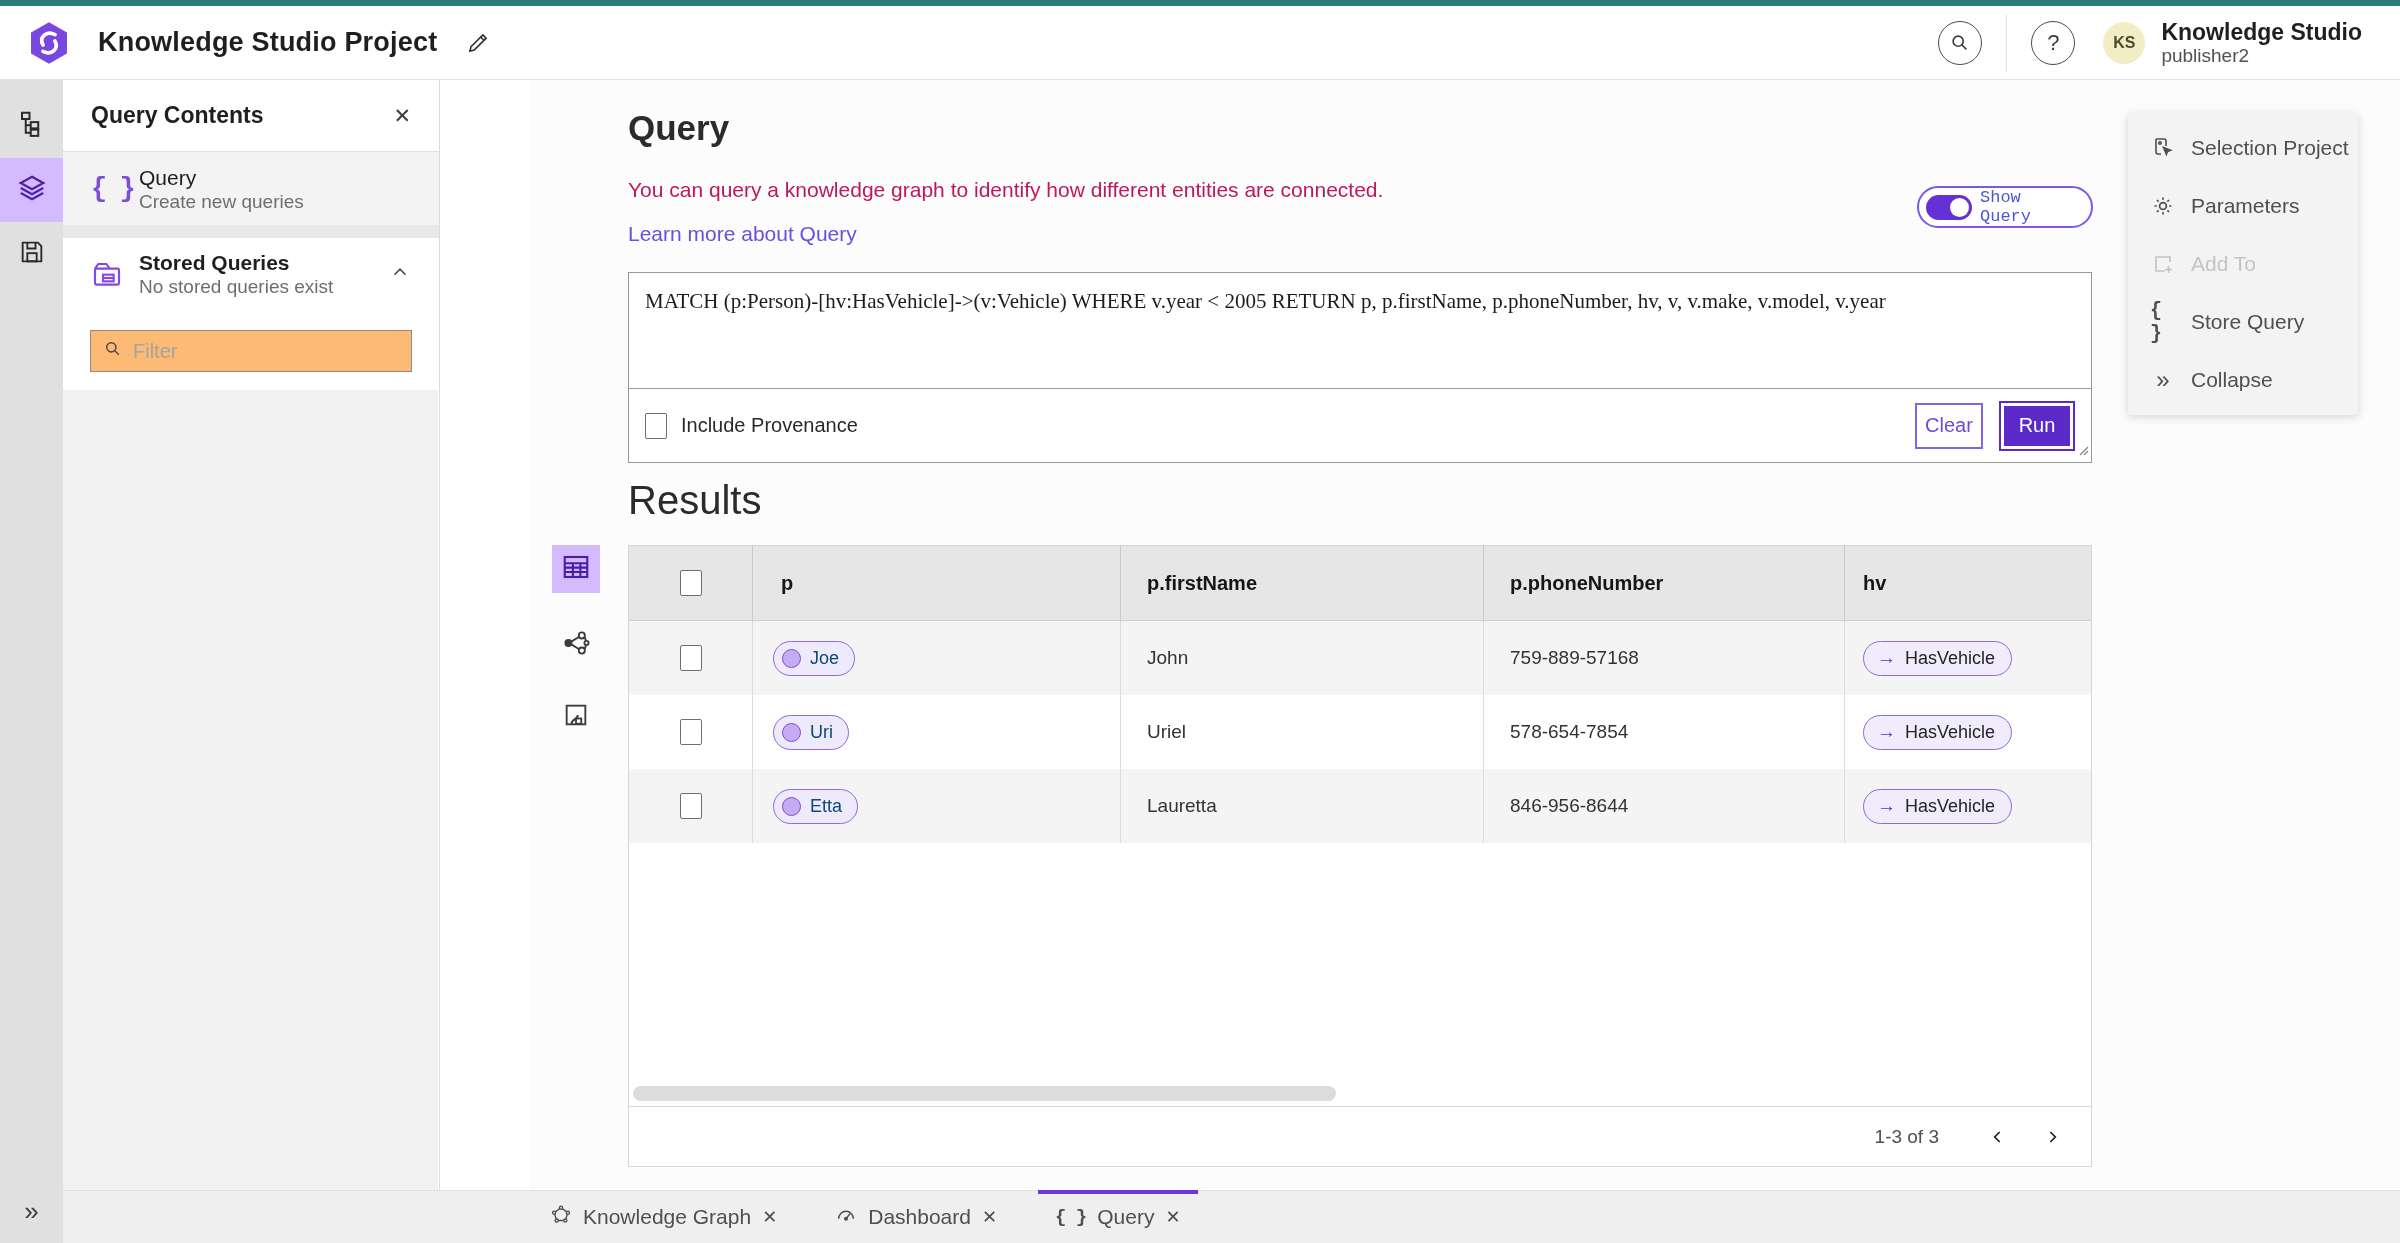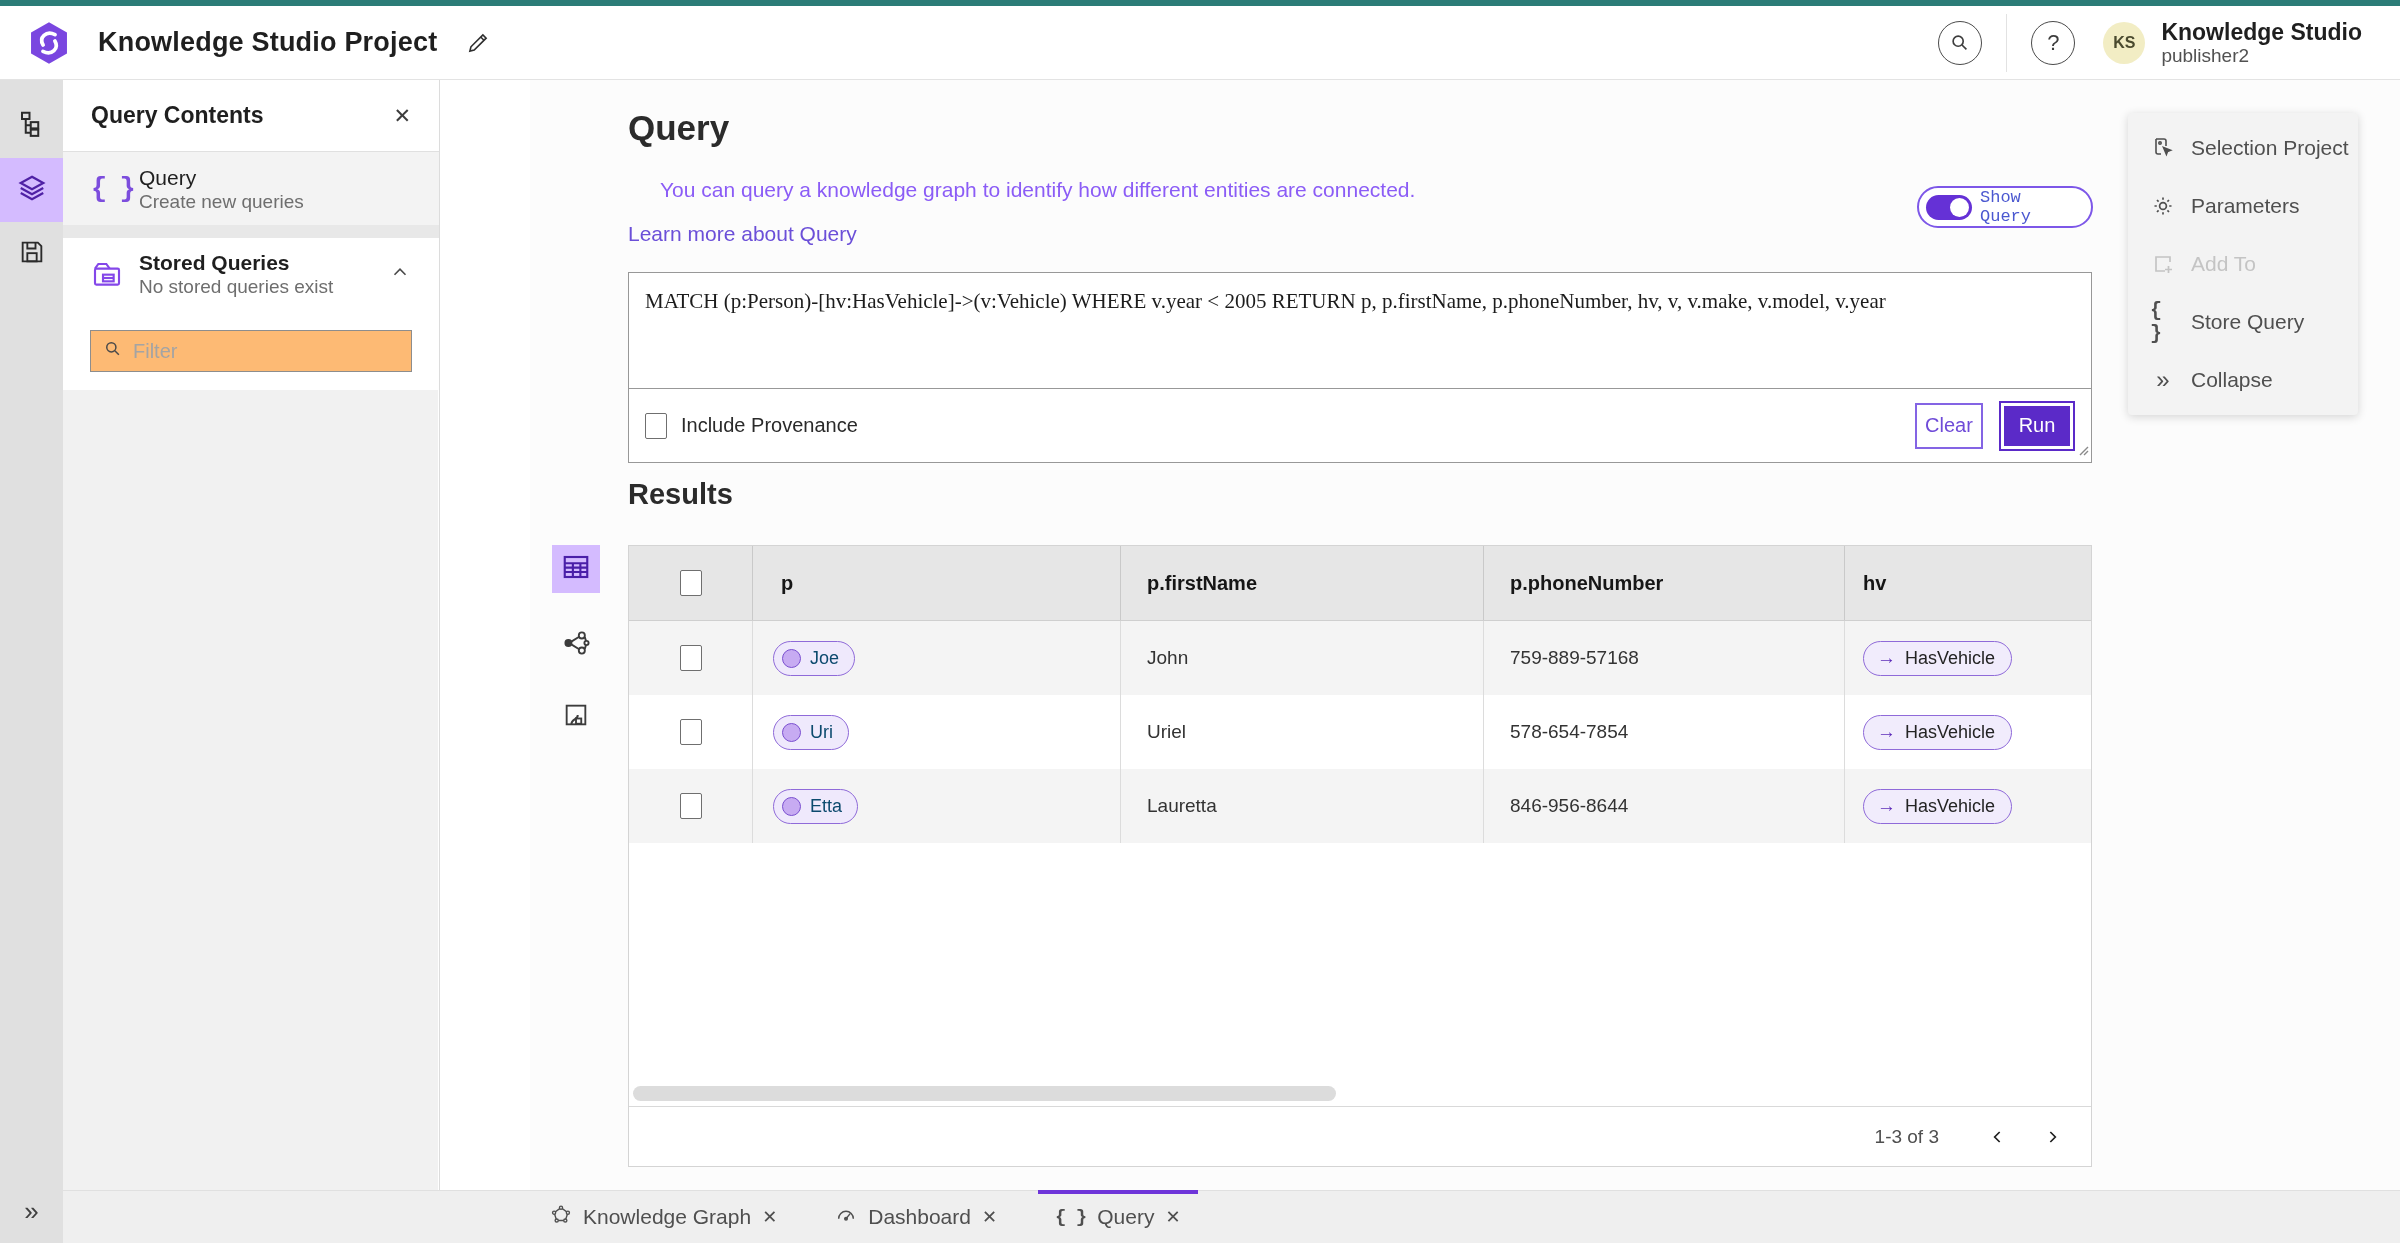--- a/index.html
+++ b/index.html
@@ -50,21 +50,21 @@
   .filter-wrap { padding:20px 27px 18px 27px; }
   .filter-box { height:42px; border:1px solid #8d8d8d; background:#fdba74; display:flex; align-items:center; padding:0 12px; }
   .filter-box input { border:none; outline:none; flex:1; font-size:20px; color:#1f1f1f; margin-left:10px;
                       font-family:"Liberation Sans", sans-serif; background:transparent; }
   .filter-box input::placeholder { color:#a4a4a4; }
   .panel-fill { position:absolute; left:0; right:1px; top:310px; bottom:0; background:#f1f1f1; }
 
   
   .main { position:absolute; left:530px; top:80px; width:1870px; height:1110px; background:#fcfcfc; }
   .h1 { position:absolute; left:98px; top:28px; font-size:35px; font-weight:600; color:#2b2b2b; }
-  .desc { position:absolute; left:98px; top:98px; font-size:21px; color:#8b5cf6;margin-left:32px; }
+  .desc { position:absolute; left:98px; top:98px; font-size:21px; color:#be185d; }
   .learn-link { position:absolute; left:98px; top:142px; font-size:21px; color:#6b4fd8; cursor:pointer; }
 
   .show-pill { position:absolute; left:1387px; top:106px; width:176px; height:42px; border:2px solid #7d57e8;
                border-radius:22px; background:#fff; display:flex; align-items:center; padding:0 12px 0 7px; cursor:pointer; }
   .toggle-track { width:46px; height:25px; border-radius:13px; background:#6531d6; position:relative; flex:0 0 46px; }
   .toggle-knob { position:absolute; right:3px; top:3px; width:19px; height:19px; border-radius:50%; background:#fff; }
   .show-pill-label { margin-left:8px; font-size:17px; color:#4b58d0;font-family:Liberation Mono, monospace; }
 
   .query-box { position:absolute; left:98px; top:192px; width:1464px; border:1px solid #989898; background:#fff; }
   .q-text { min-height:116px; border-bottom:1px solid #989898; padding:13px 16px; position:relative;
@@ -72,21 +72,21 @@
             word-break:break-word; white-space:pre-wrap; }
   .resize-grip { position:absolute; right:2px; bottom:2px; }
   .q-controls { height:73px; display:flex; align-items:center; padding:0 16px; }
   .cb { width:22px; height:26px; border:1.5px solid #6f6f6f; border-radius:2px; background:#fff; cursor:pointer; flex:0 0 22px; }
   .cb-label { margin-left:14px; font-size:20px; color:#2a2a2a; }
   .btn-clear { margin-left:auto; width:68px; height:46px; border:2px solid #8464e4; background:#fff; color:#6f4bd8;
                font-size:20px; font-family:"Liberation Sans", sans-serif; cursor:pointer; }
   .btn-run { margin-left:16px; width:76px; height:50px; background:#5b2ac8; border:2px solid #5b2ac8;
              box-shadow:inset 0 0 0 3px #fff; color:#fff; font-size:20px; font-family:"Liberation Sans", sans-serif; cursor:pointer; }
 
-  .h2 { position:absolute; left:98px; top:398px; font-size:29px; font-weight:700; color:#2b2b2b; }
+  .h2 { position:absolute; left:98px; top:398px; font-size:40px; font-weight:400; color:#2b2b2b; }
 
   .viewbar { position:absolute; left:22px; top:465px; width:48px; }
   .view-btn { width:48px; height:48px; display:flex; align-items:center; justify-content:center; cursor:pointer; margin-bottom:32px; }
   .view-btn.active { background:#d4bbff; }
 
   .tablewrap { position:absolute; left:98px; top:465px; width:1464px; height:622px; background:#fff;
                border:1px solid #d4d4d4; display:flex; flex-direction:column; }
   .trow { display:flex; align-items:stretch; }
   .thead { height:75px; background:#e6e6e6; border-bottom:1px solid #cfcfcf; }
   .thead .tcell { border-right:1px solid #c9c9c9; font-weight:bold; font-size:20px; color:#161616; }

